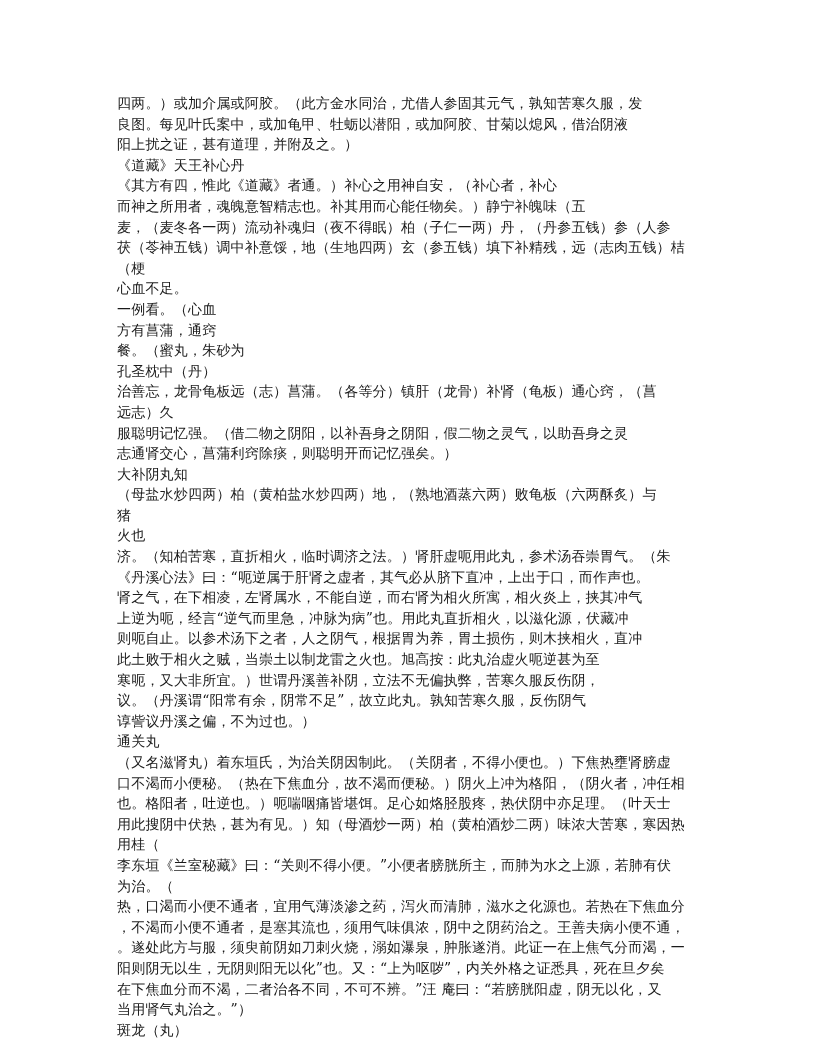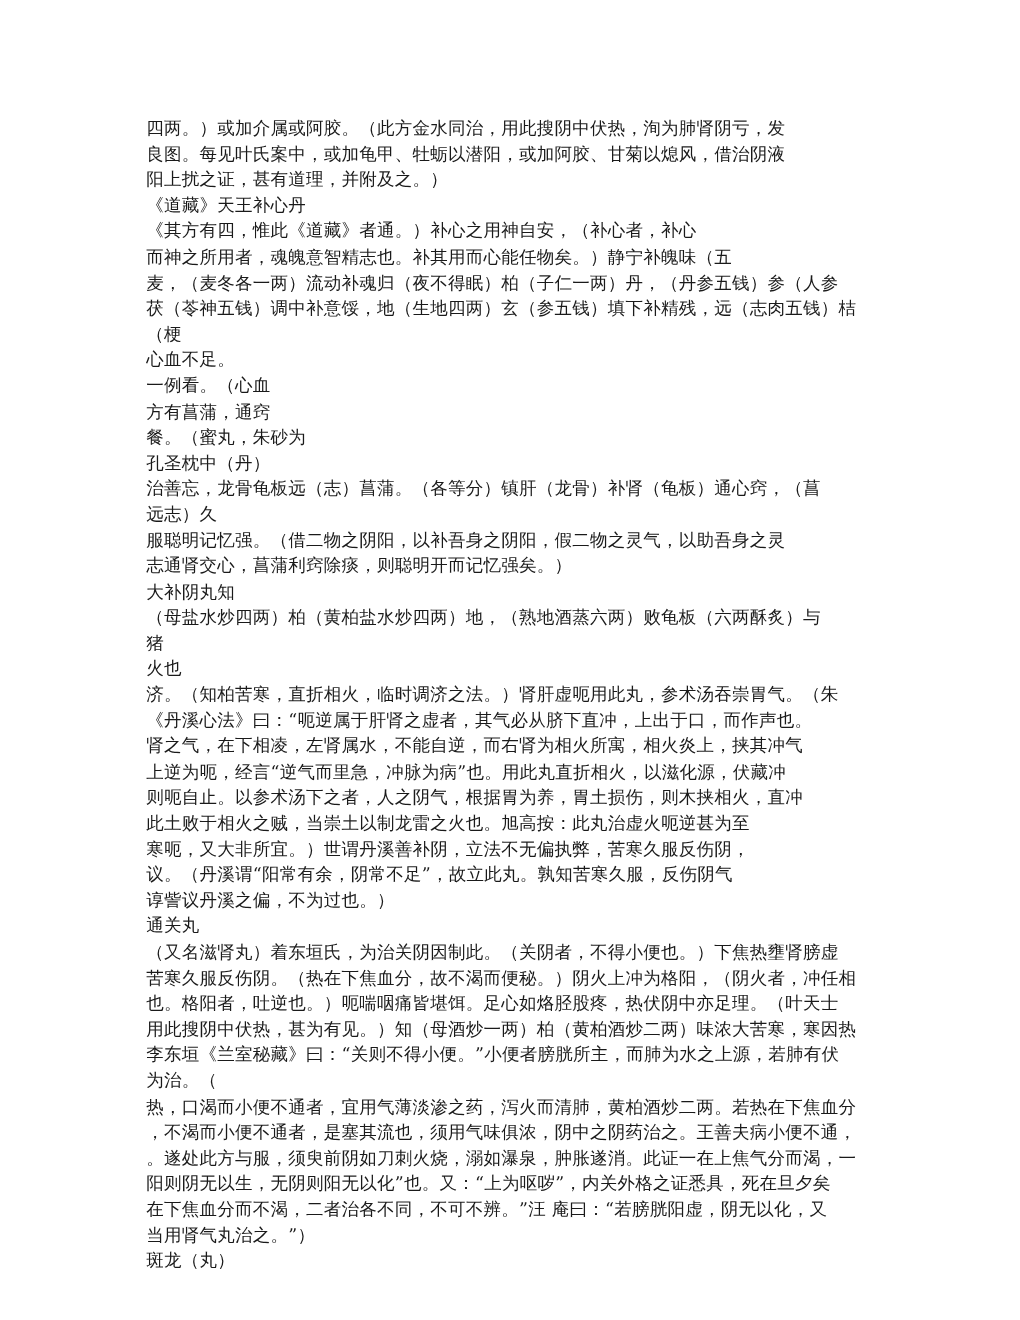--- a/index.html
+++ b/index.html
@@ -17,21 +17,21 @@
   .line {
     white-space: nowrap;
     height: 20.6px;
     letter-spacing: 0.2px;
   }
 </style>
 </head>
 <body>
 
 <div class="page">
-  <div class="line">四两。）或加介属或阿胶。（此方金水同治，用此搜阴中伏热，洵为肺肾阴亏，发</div>
+  <div class="line">四两。）或加介属或阿胶。（此方金水同治，尤借人参固其元气，孰知苦寒久服，发</div>
   <div class="line">良图。每见叶氏案中，或加龟甲、牡蛎以潜阳，或加阿胶、甘菊以熄风，借治阴液</div>
   <div class="line">阳上扰之证，甚有道理，并附及之。）</div>
   <div class="line">《道藏》天王补心丹</div>
   <div class="line">《其方有四，惟此《道藏》者通。）补心之用神自安，（补心者，补心</div>
   <div class="line">而神之所用者，魂魄意智精志也。补其用而心能任物矣。）静宁补魄味（五</div>
   <div class="line">麦，（麦冬各一两）流动补魂归（夜不得眠）柏（子仁一两）丹，（丹参五钱）参（人参</div>
   <div class="line">茯（苓神五钱）调中补意馁，地（生地四两）玄（参五钱）填下补精残，远（志肉五钱）桔</div>
   <div class="line">（梗</div>
   <div class="line">心血不足。</div>
   <div class="line">一例看。（心血</div>
@@ -50,25 +50,26 @@
   <div class="line">《丹溪心法》曰：“呃逆属于肝肾之虚者，其气必从脐下直冲，上出于口，而作声也。</div>
   <div class="line">肾之气，在下相凌，左肾属水，不能自逆，而右肾为相火所寓，相火炎上，挟其冲气</div>
   <div class="line">上逆为呃，经言“逆气而里急，冲脉为病”也。用此丸直折相火，以滋化源，伏藏冲</div>
   <div class="line">则呃自止。以参术汤下之者，人之阴气，根据胃为养，胃土损伤，则木挟相火，直冲</div>
   <div class="line">此土败于相火之贼，当崇土以制龙雷之火也。旭高按：此丸治虚火呃逆甚为至</div>
   <div class="line">寒呃，又大非所宜。）世谓丹溪善补阴，立法不无偏执弊，苦寒久服反伤阴，</div>
   <div class="line">议。（丹溪谓“阳常有余，阴常不足”，故立此丸。孰知苦寒久服，反伤阴气</div>
   <div class="line">谆訾议丹溪之偏，不为过也。）</div>
   <div class="line">通关丸</div>
   <div class="line">（又名滋肾丸）着东垣氏，为治关阴因制此。（关阴者，不得小便也。）下焦热壅肾膀虚</div>
-  <div class="line">苦寒久服反伤阴。（热在下焦血分，故不渴而便秘。）阴火上冲为格阳，（阴火者，冲任相</div>
+  <div class="line">口不渴而小便秘。（热在下焦血分，故不渴而便秘。）阴火上冲为格阳，（阴火者，冲任相</div>
   <div class="line">也。格阳者，吐逆也。）呃喘咽痛皆堪饵。足心如烙胫股疼，热伏阴中亦足理。（叶天士</div>
   <div class="line">用此搜阴中伏热，甚为有见。）知（母酒炒一两）柏（黄柏酒炒二两）味浓大苦寒，寒因热</div>
+  <div class="line">用桂（</div>
   <div class="line">李东垣《兰室秘藏》曰：“关则不得小便。”小便者膀胱所主，而肺为水之上源，若肺有伏</div>
   <div class="line">为治。（</div>
-  <div class="line">热，口渴而小便不通者，宜用气薄淡渗之药，泻火而清肺，黄柏酒炒二两。若热在下焦血分</div>
+  <div class="line">热，口渴而小便不通者，宜用气薄淡渗之药，泻火而清肺，滋水之化源也。若热在下焦血分</div>
   <div class="line">，不渴而小便不通者，是塞其流也，须用气味俱浓，阴中之阴药治之。王善夫病小便不通，</div>
   <div class="line">。遂处此方与服，须臾前阴如刀刺火烧，溺如瀑泉，肿胀遂消。此证一在上焦气分而渴，一</div>
   <div class="line">阳则阴无以生，无阴则阳无以化”也。又：“上为呕哕”，内关外格之证悉具，死在旦夕矣</div>
   <div class="line">在下焦血分而不渴，二者治各不同，不可不辨。”汪 庵曰：“若膀胱阳虚，阴无以化，又</div>
   <div class="line">当用肾气丸治之。”）</div>
   <div class="line">斑龙（丸）</div>
 </div>
 
 </body></html>

